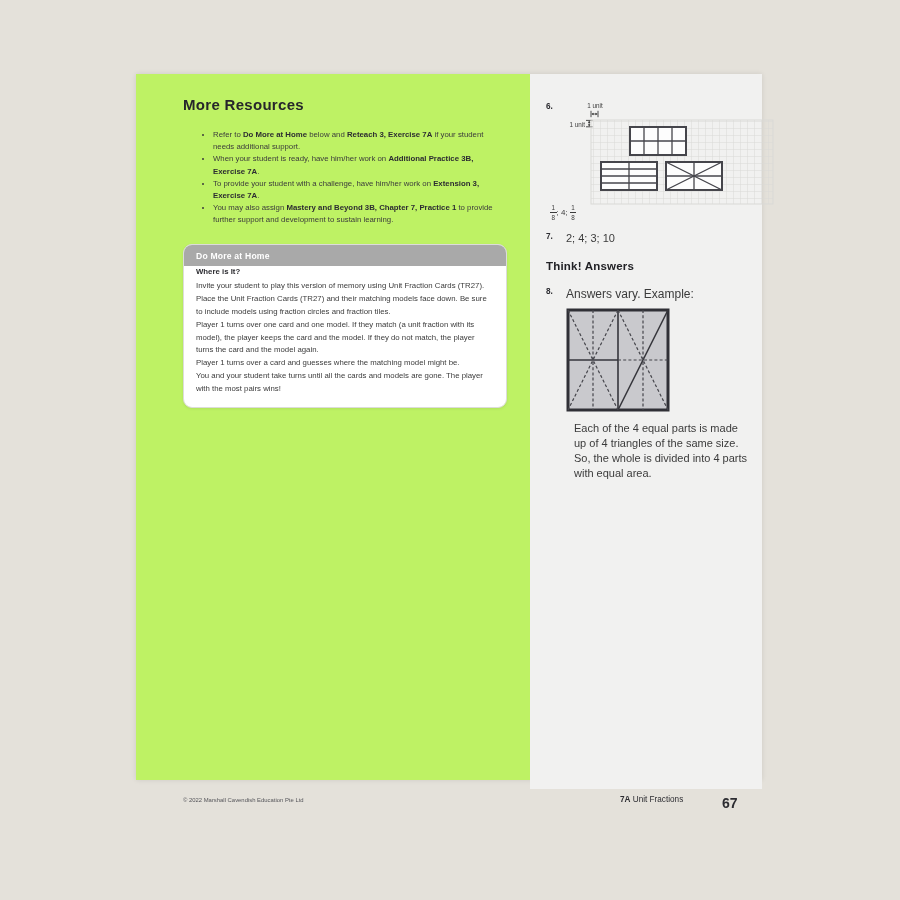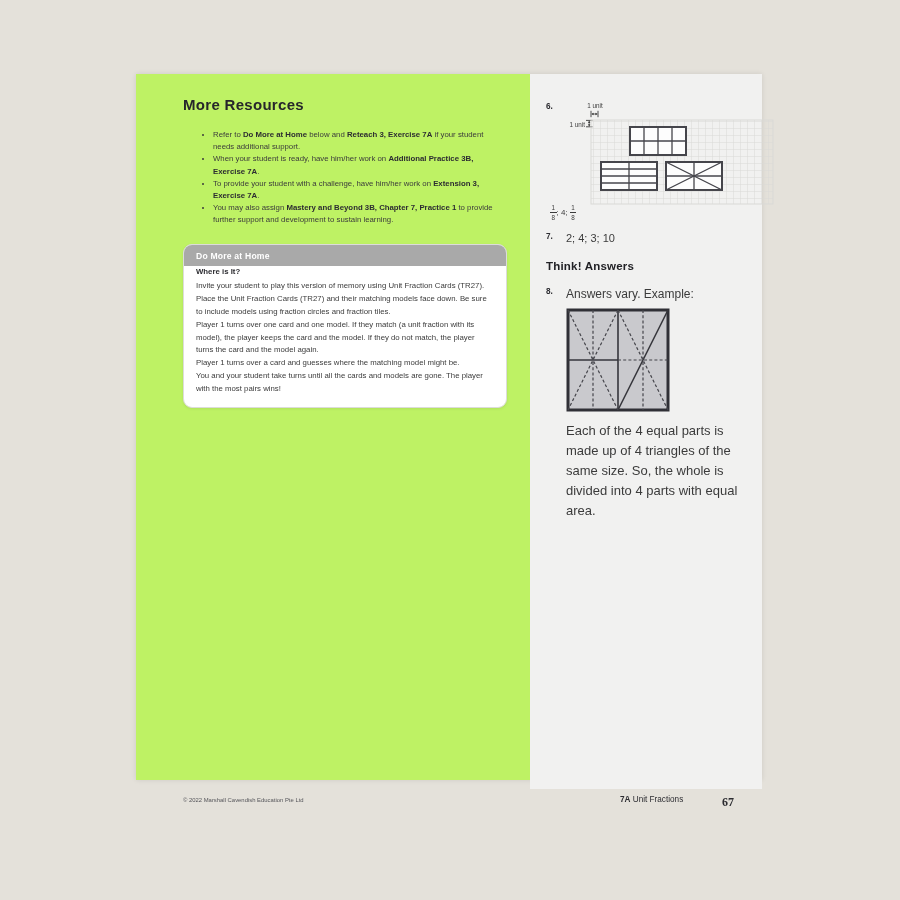--- a/index.html
+++ b/index.html
@@ -55,26 +55,26 @@
     font-size:6.3px; line-height:1.25; }
   .frac .num { border-bottom:0.9px solid #3b3b3b; padding:0 1.5px 0.5px 1.5px; }
   .frac .den { padding-top:0.5px; }
   .think-heading {
     position:absolute; left:16px; top:186px; margin:0;
     font-size:11.5px; font-weight:800; color:#222226; letter-spacing:0.2px;
   }
   .q8-content { margin-left:8px; }
   .q8-intro { font-size:12px; margin-top:2px; color:#3b3b3b; }
   .square-fig { display:block; margin-top:7px; }
-  .q8-caption { margin:9px 0 0 0; width:174px; font-size:13px; line-height:20px; color:#3b3b3b; }
+  .q8-caption { margin:9px 0 0 8px; width:174px; font-size:11px; line-height:15px; color:#3b3b3b; }
   
   .footer-copyright { position:absolute; left:47px; top:723px; font-size:5.9px; color:#55555a; }
   .footer-chapter { position:absolute; left:484px; top:721px; font-size:8.2px; color:#2c2c31; }
   .footer-chapter .code { font-weight:bold; }
-  .footer-page { position:absolute; left:586px; top:721px; font-size:12px; font-weight:bold; color:#2c2c31;font-family:Liberation Serif, serif; }
+  .footer-page { position:absolute; left:586px; top:721px; font-size:14px; font-weight:bold; color:#2c2c31; }
   svg text { font-family:"Liberation Sans", sans-serif; fill:#3b3b3b; }
 </style>
 </head>
 <body>
 
 <div class="page">
 
   <div class="left-col">
     <h1 class="page-title">More Resources</h1>
     <ul class="bullets">

